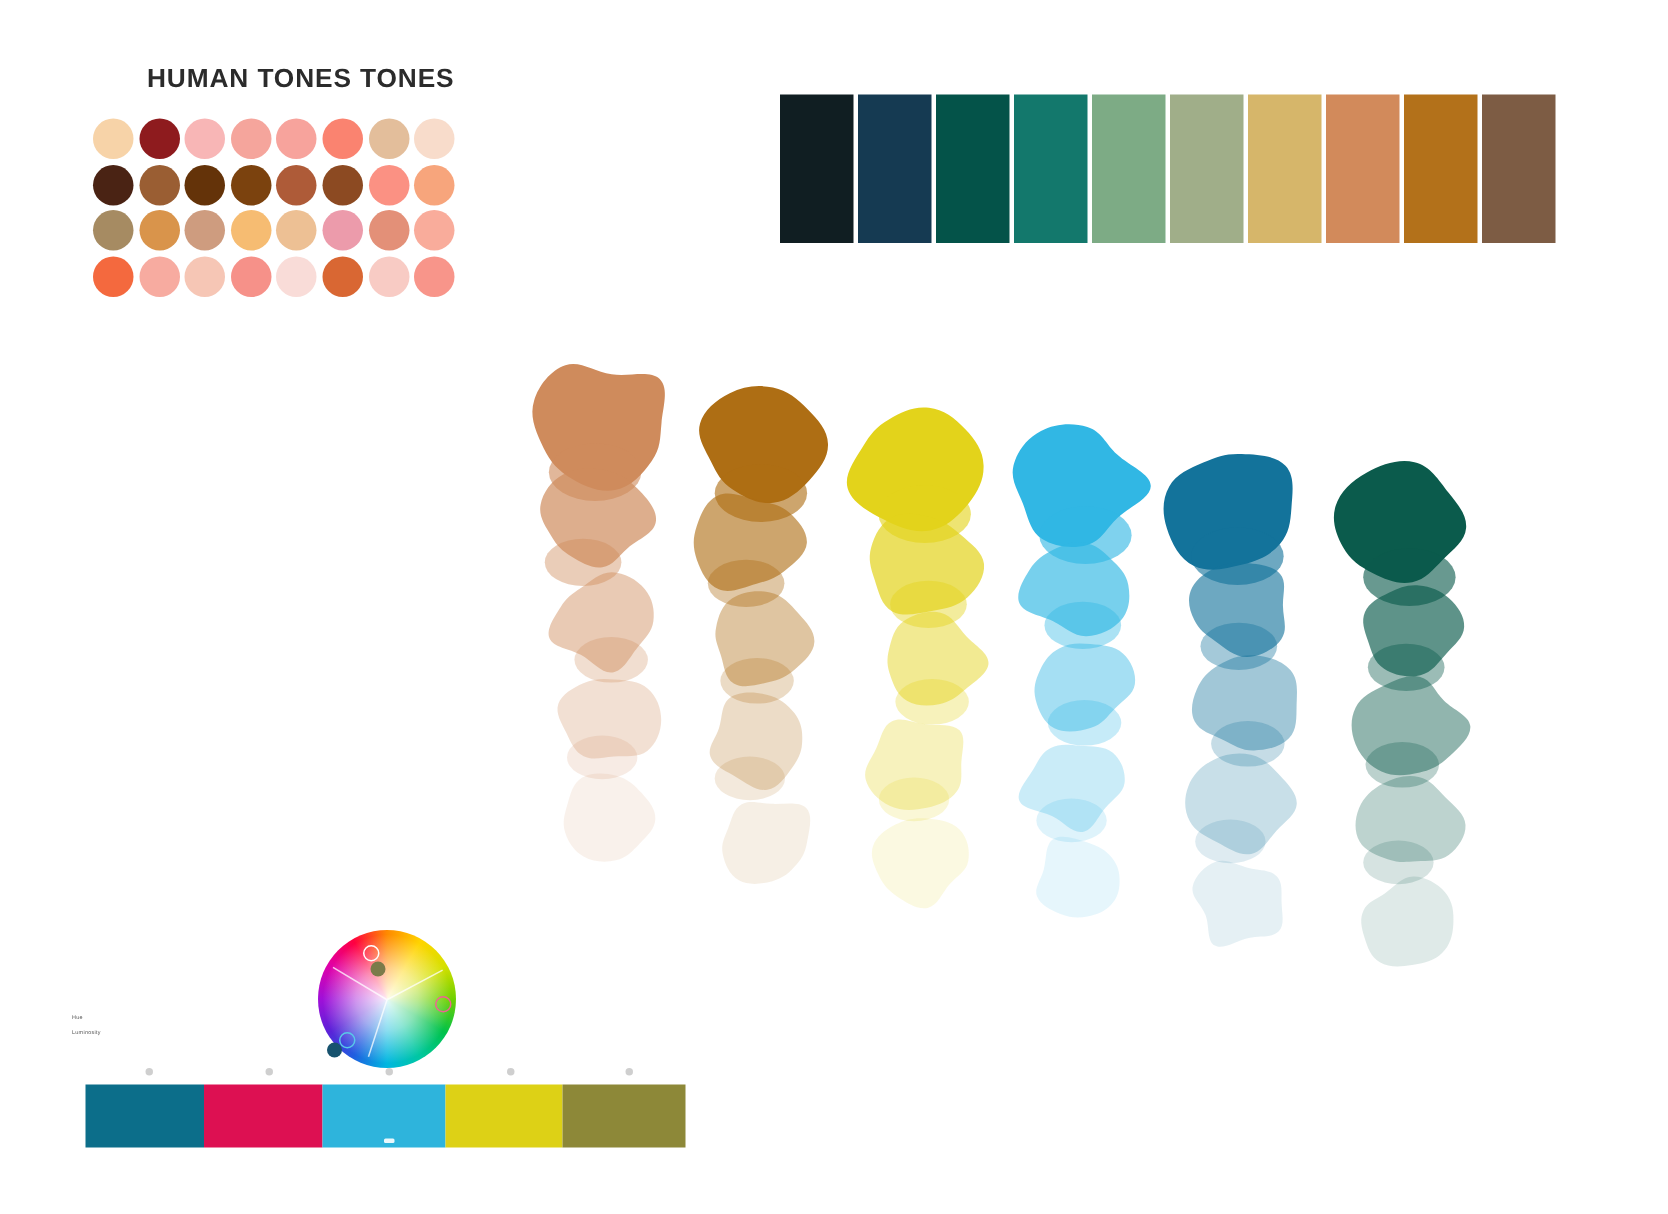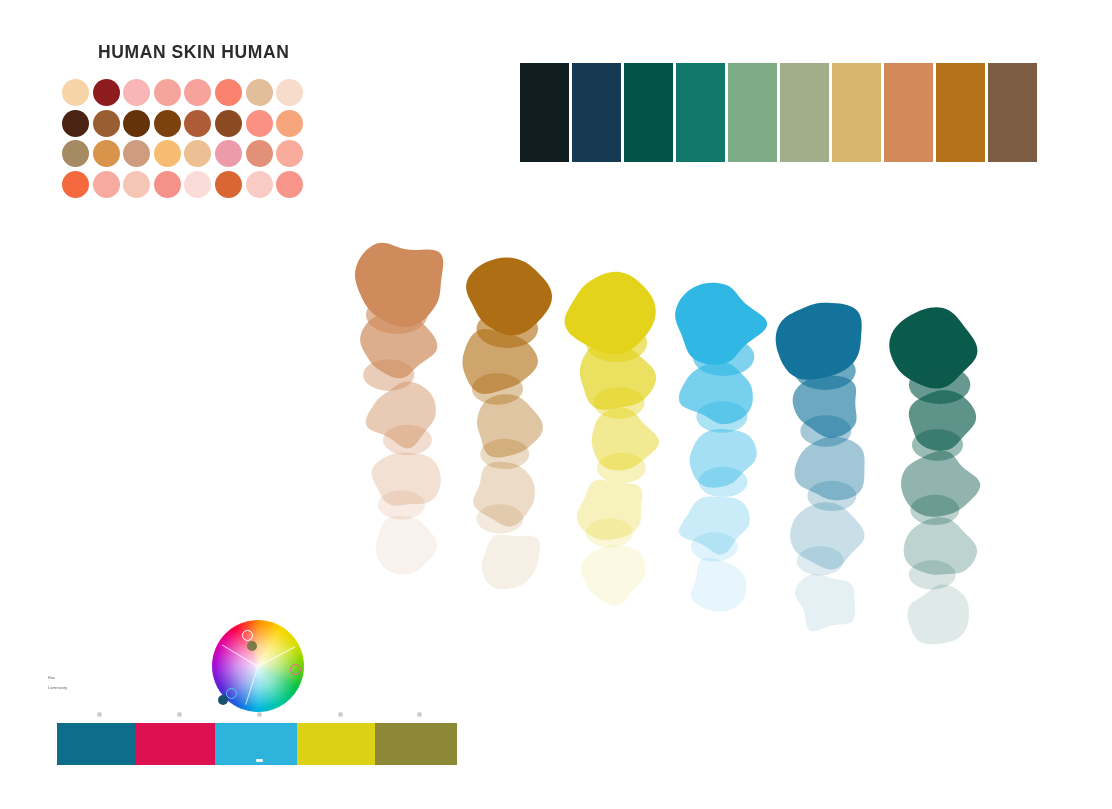--- a/index.html
+++ b/index.html
@@ -56,21 +56,21 @@
   .strip-seg{height:42px;}
   .strip-tick{position:absolute;top:-11px;width:5px;height:5px;border-radius:50%;background:#cfcfcf;}
   .strip-marker{position:absolute;width:7px;height:3px;border-radius:1px;background:#ffffff;opacity:.9;}
 </style>
 </head>
 <body>
 
 <div class="canvas">
 
   <section id="skin-panel">
-    <h1 id="skin-title">HUMAN SKIN HUMAN</h1>
+    <h1 id="skin-title">HUMAN TONES TONES</h1>
     <div class="swatch-grid">
         <div class="dot" title="#F7D3A8" style="background: rgb(247, 211, 168);"></div>
         <div class="dot" title="#8E1B1E" style="background: rgb(142, 27, 30);"></div>
         <div class="dot" title="#F8B6B6" style="background: rgb(248, 182, 182);"></div>
         <div class="dot" title="#F5A59C" style="background: rgb(245, 165, 156);"></div>
         <div class="dot" title="#F7A39C" style="background: rgb(247, 163, 156);"></div>
         <div class="dot" title="#FA8370" style="background: rgb(250, 131, 112);"></div>
         <div class="dot" title="#E3BE9B" style="background: rgb(227, 190, 155);"></div>
         <div class="dot" title="#F8DCCB" style="background: rgb(248, 220, 203);"></div>
         <div class="dot" title="#4A2314" style="background: rgb(74, 35, 20);"></div>

